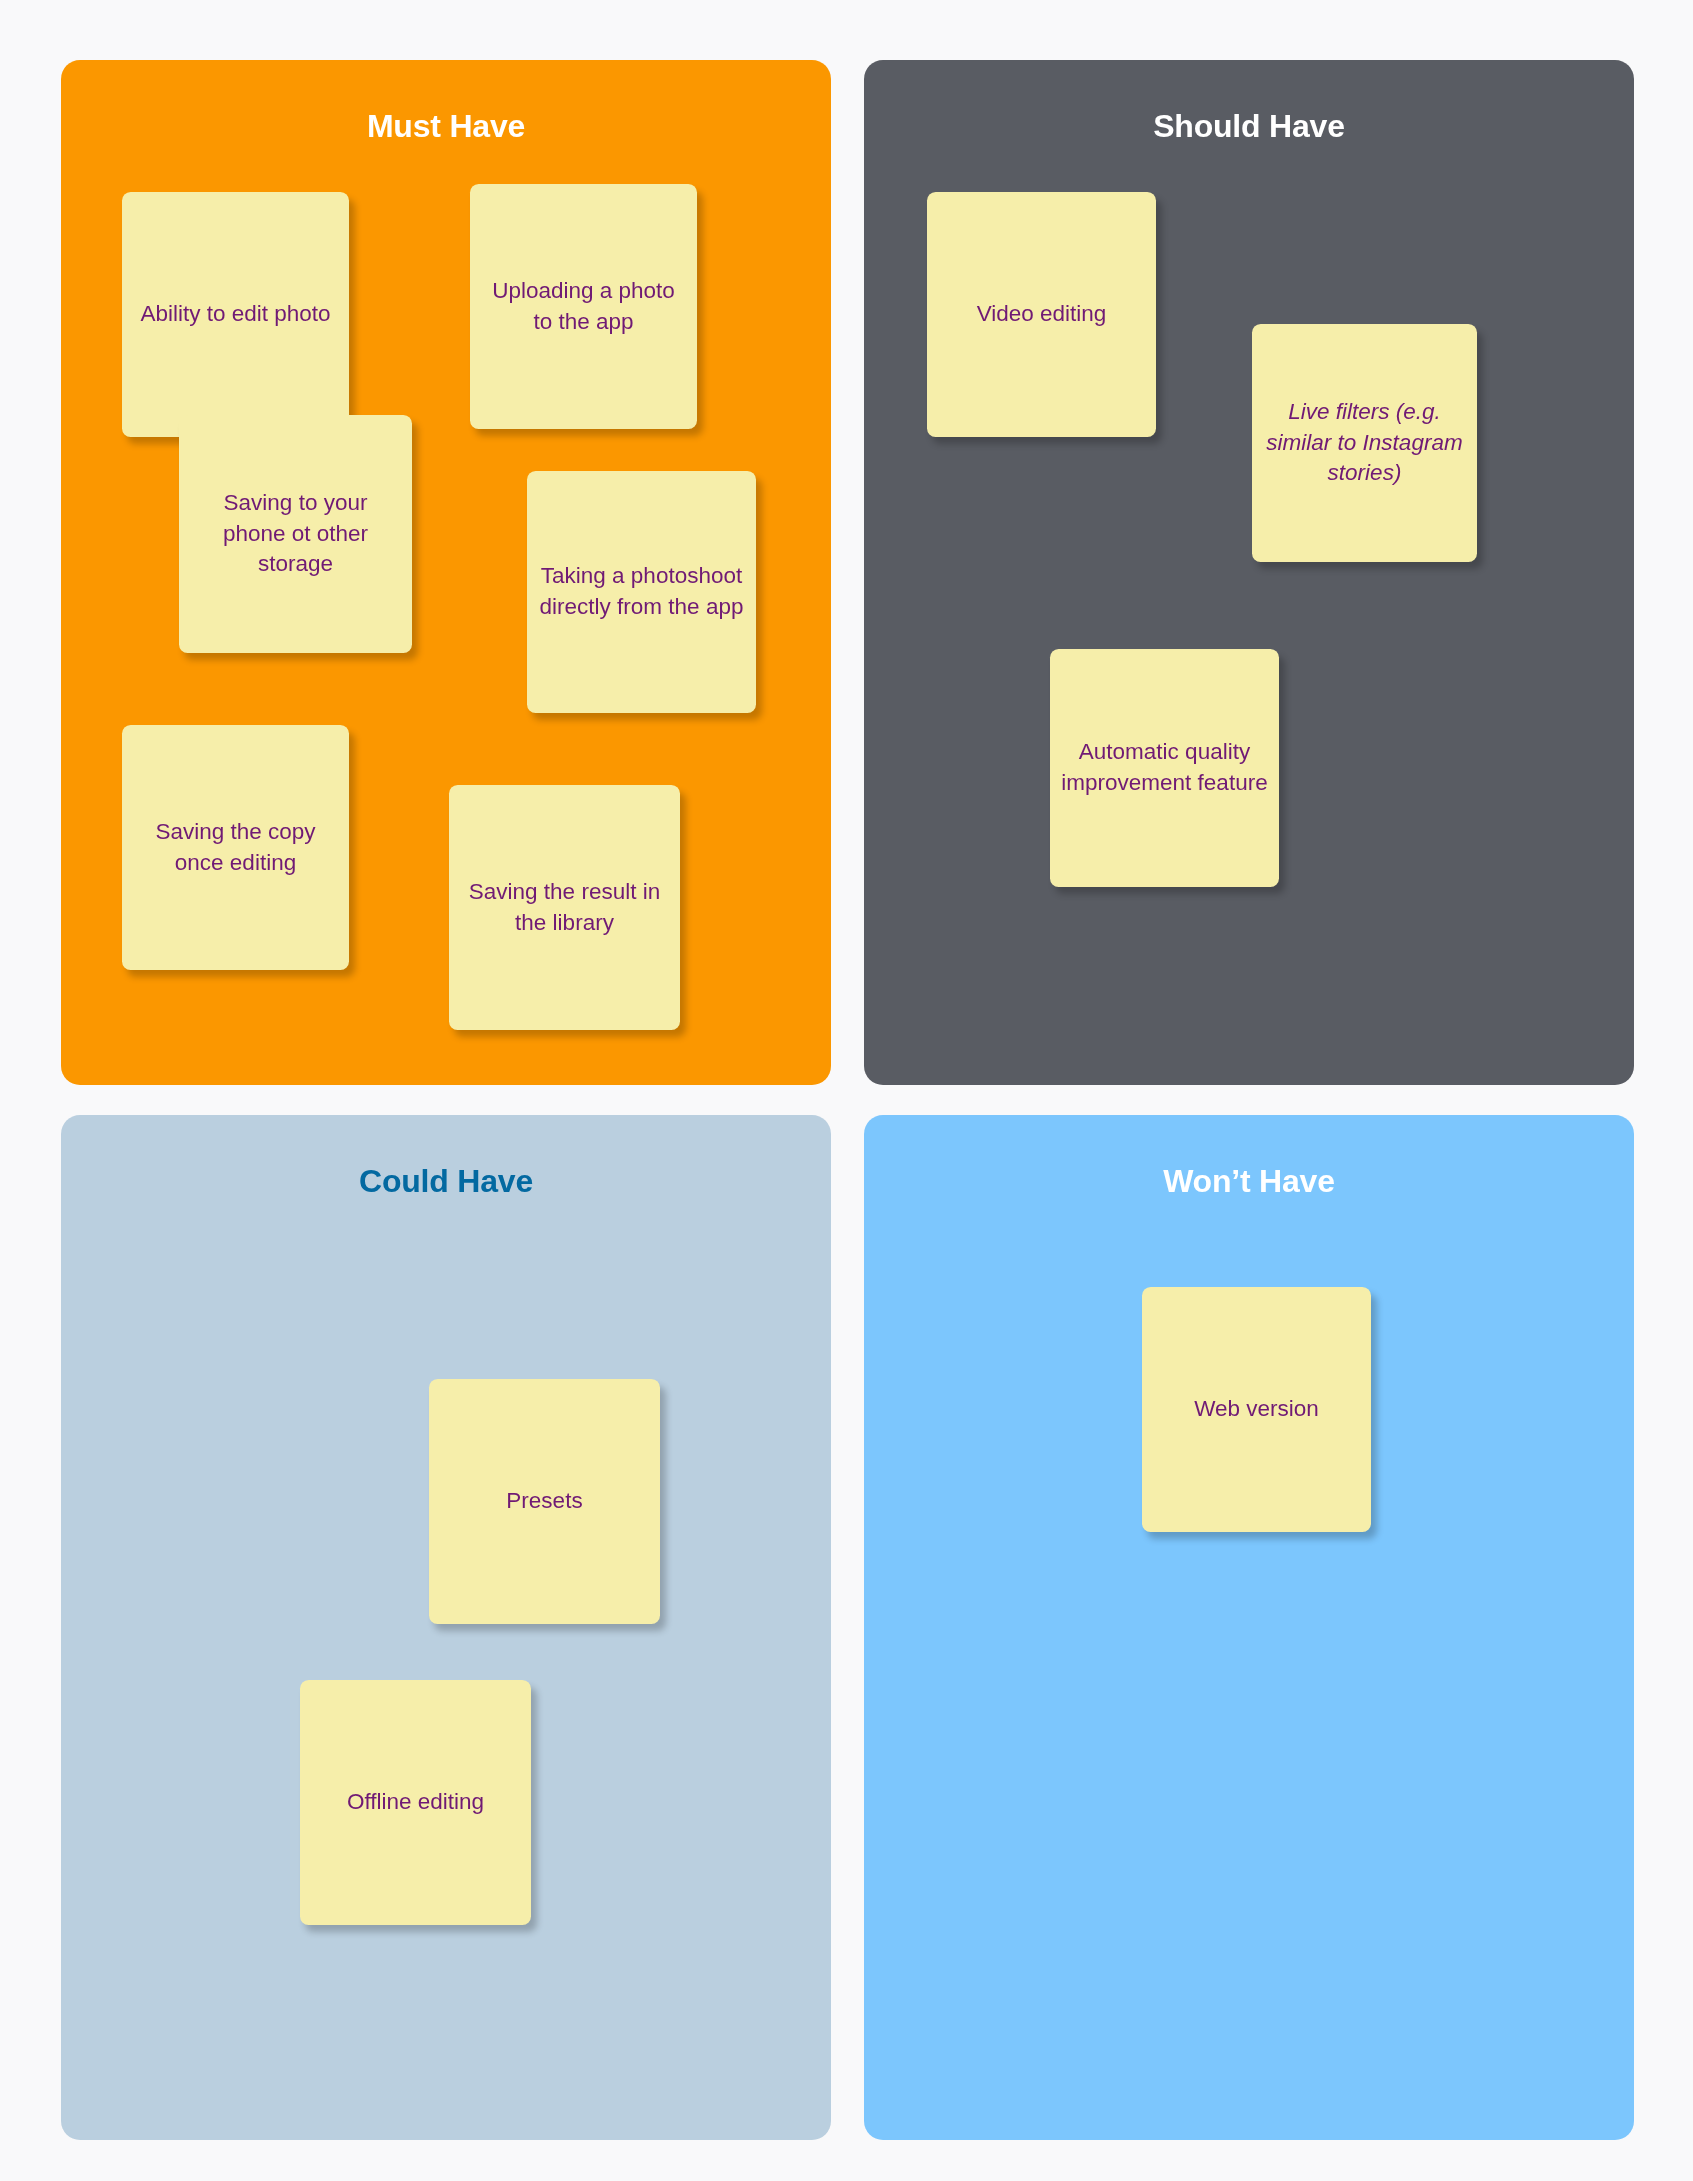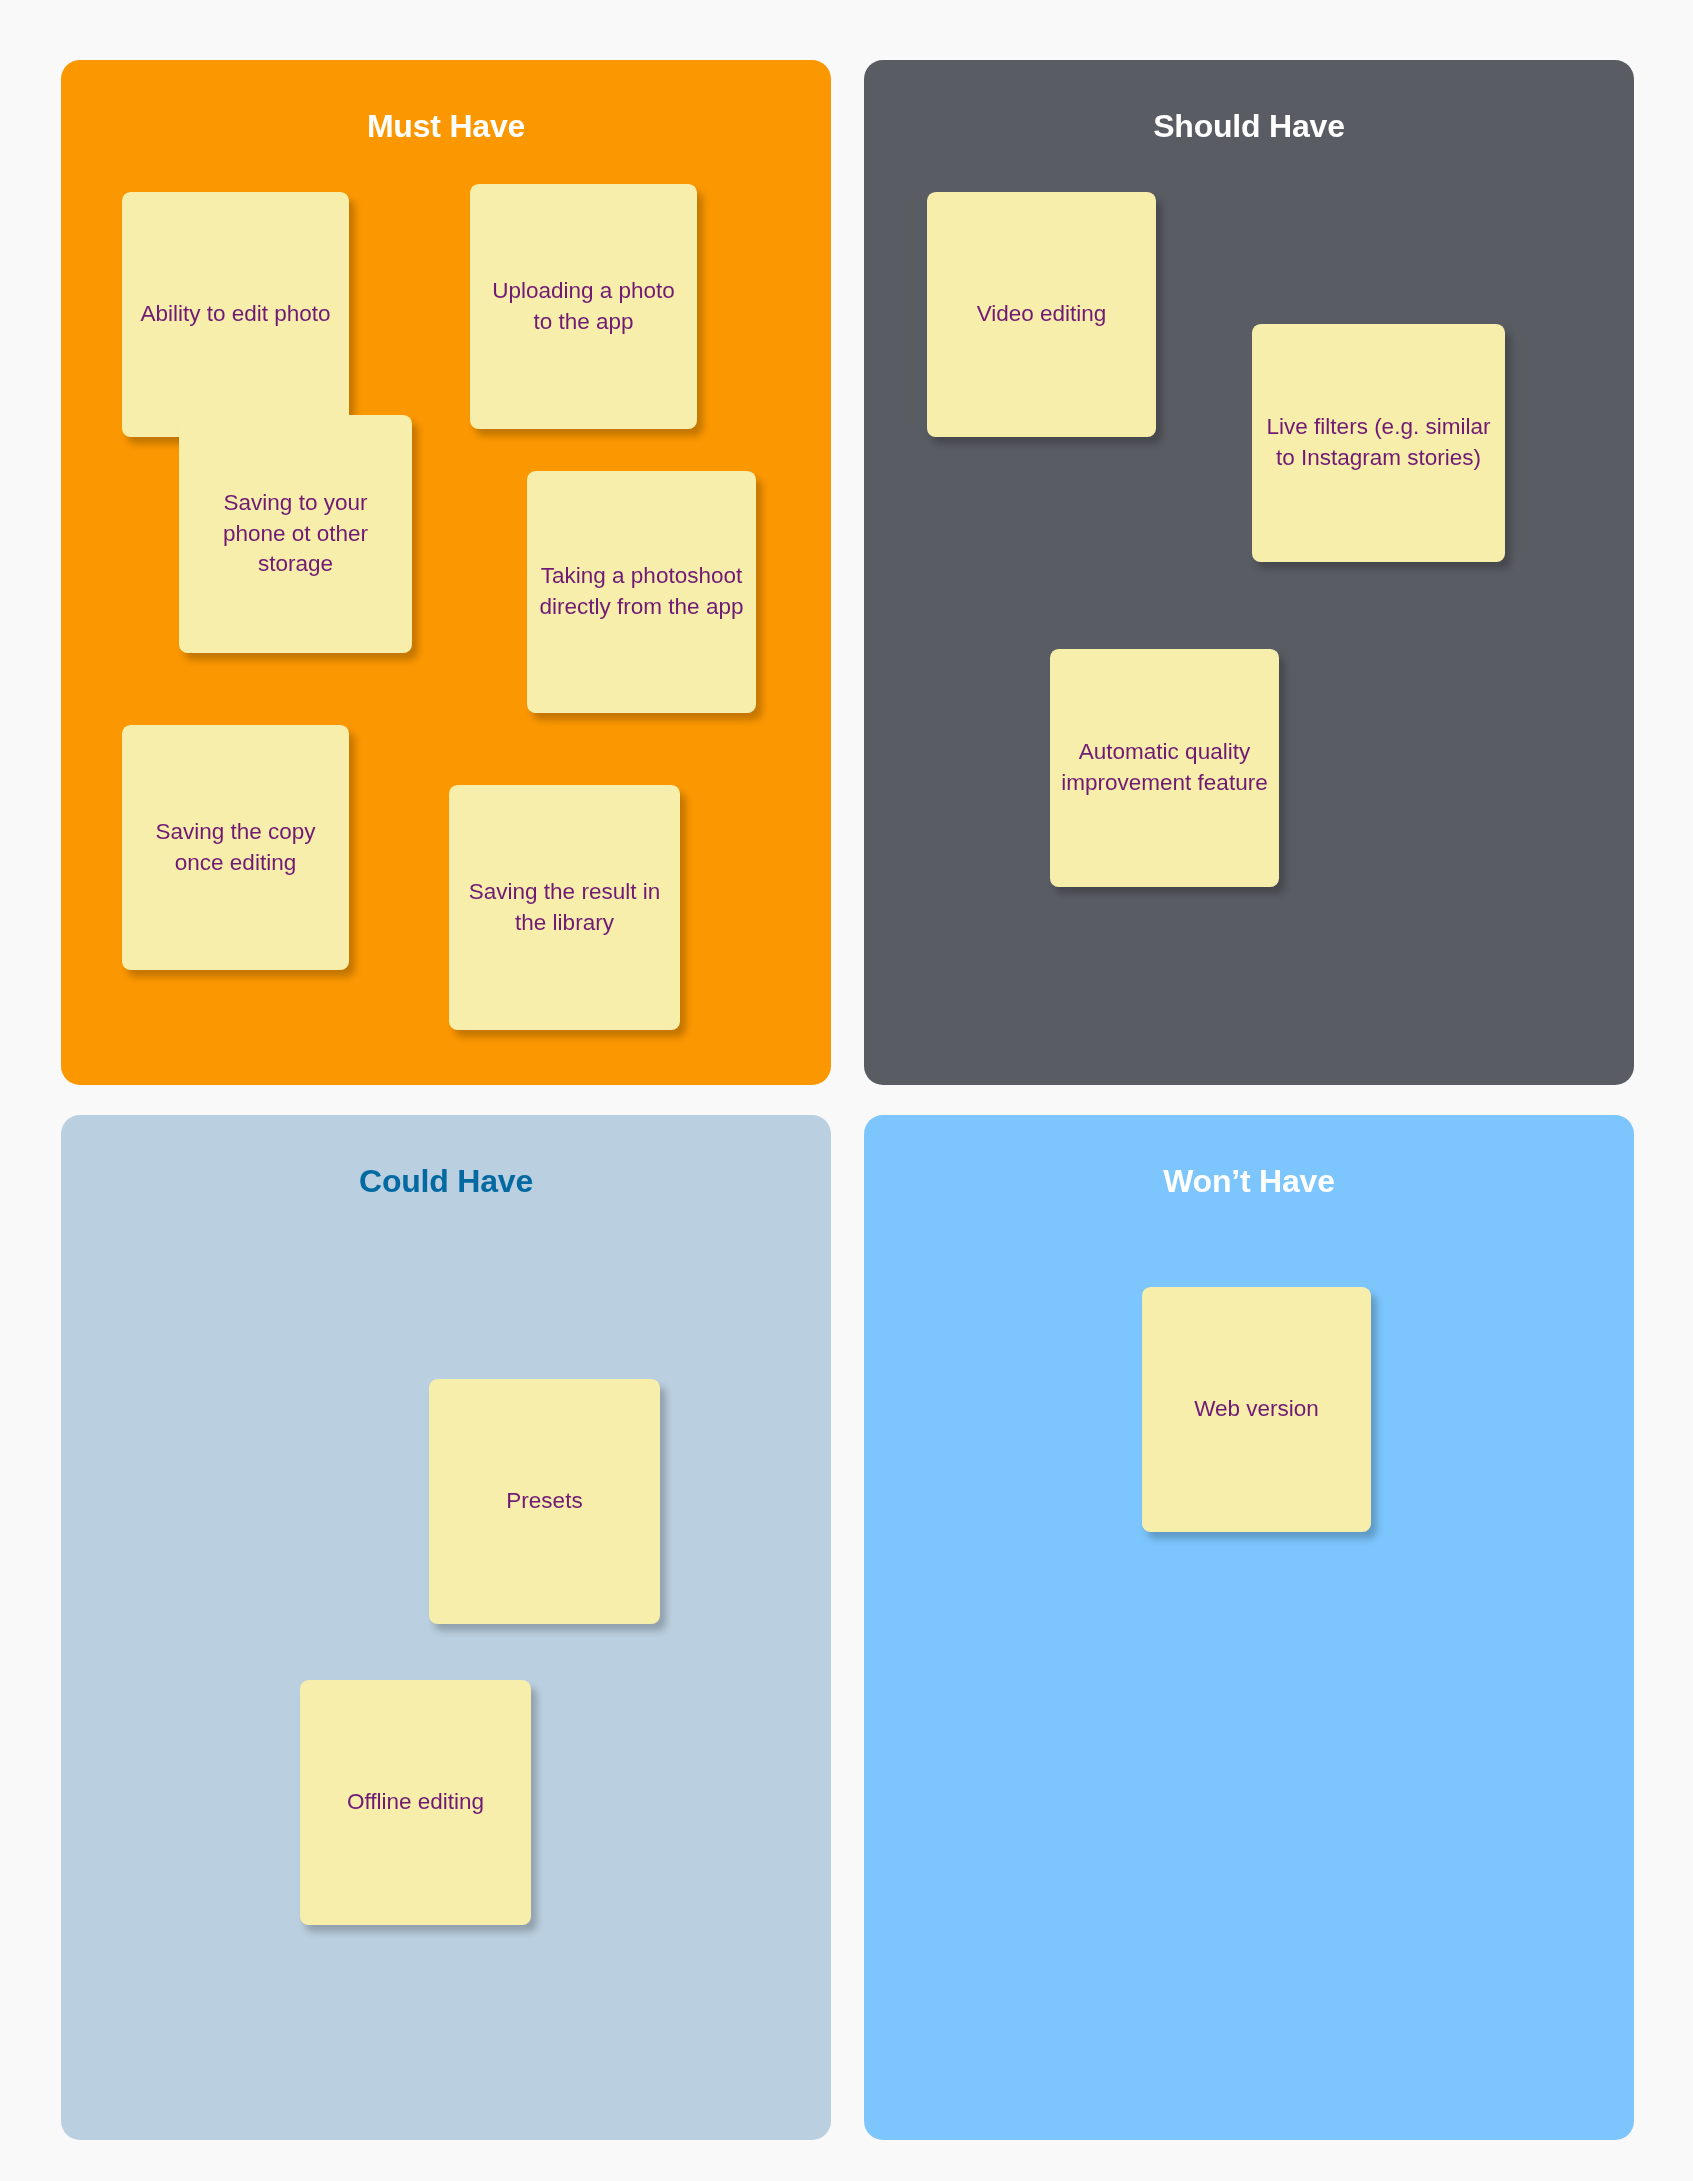--- a/index.html
+++ b/index.html
@@ -84,21 +84,21 @@
     </div>
   </div>
 
   <div class="quadrant q-should" style="left:864px; top:60px; width:770px; height:1025px;">
     <div class="quadrant-title title-light" style="top:48px;">Should Have</div>
 
     <div class="note" style="left:63px; top:132px; width:229px; height:245px;">
       <span>Video editing</span>
     </div>
 
-    <div class="note" style="left:388px; top:264px; width:253px; height:238px;">
+    <div class="note" style="left:388px; top:264px; width:225px; height:238px;font-style:italic;">
       <span>Live filters (e.g. similar to Instagram stories)</span>
     </div>
 
     <div class="note" style="left:186px; top:589px; width:229px; height:238px;">
       <span>Automatic quality improvement feature</span>
     </div>
   </div>
 
   <div class="quadrant q-could" style="left:61px; top:1115px; width:770px; height:1025px;">
     <div class="quadrant-title title-dark" style="top:48px;">Could Have</div>

